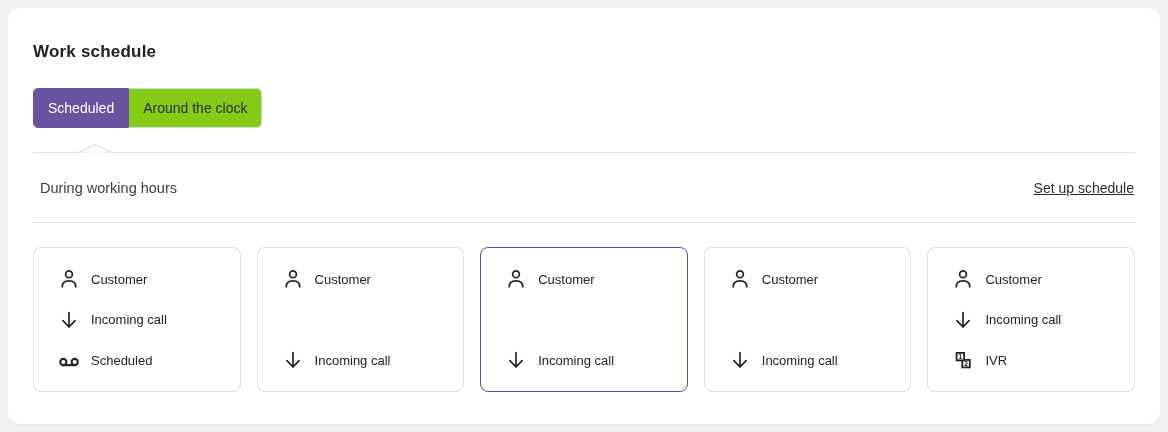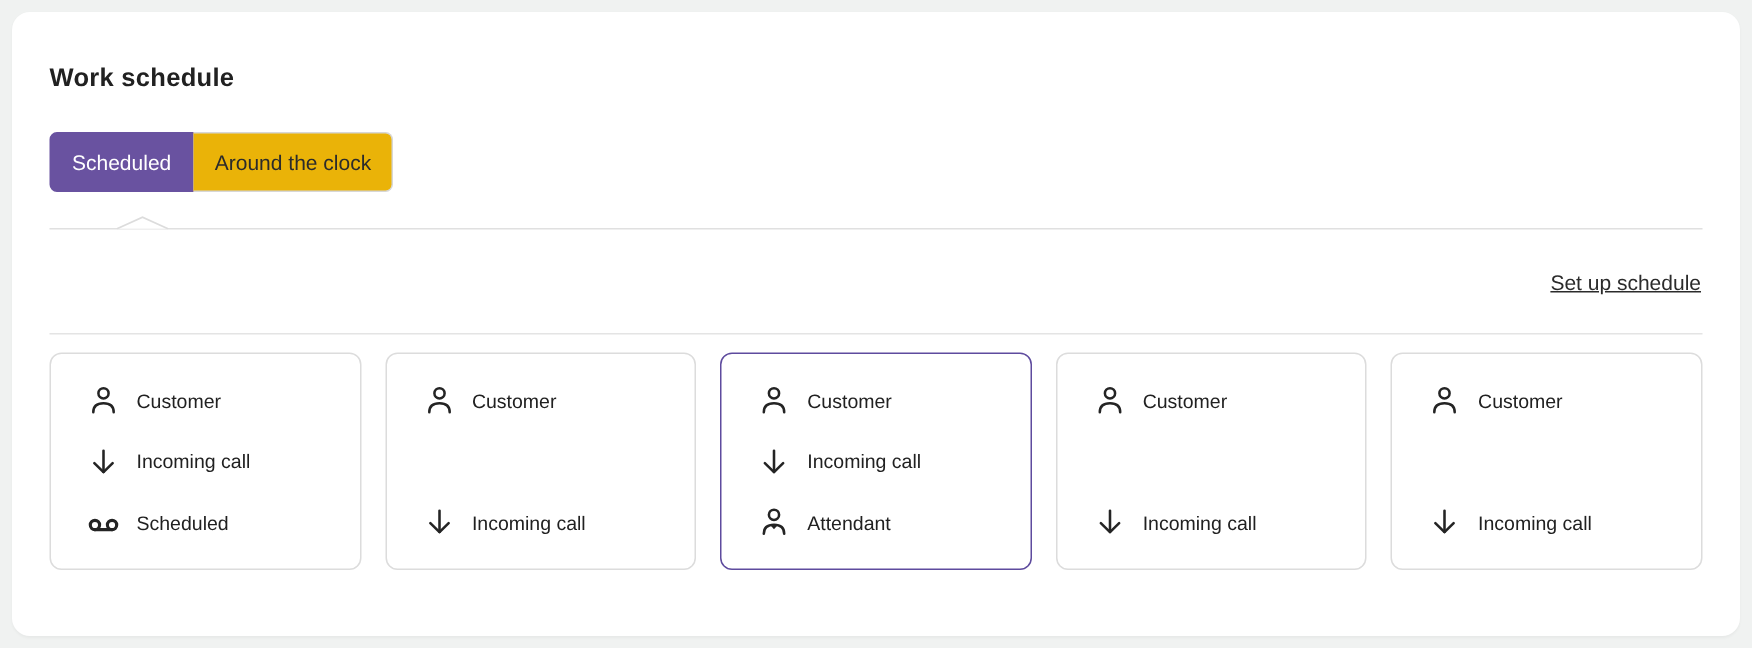--- a/index.html
+++ b/index.html
@@ -28,21 +28,21 @@
   }
   .page-title{
     font-size:17px;font-weight:700;color:#212121;line-height:22px;
     letter-spacing:.2px;
   }
   
   .toggle{display:inline-flex;margin-top:25px;border-radius:13px}
   .toggle-btn{
     height:40px;display:flex;align-items:center;
     font-size:14px;cursor:pointer;user-select:none;
-    border:1px solid #d7d7d7;background:#eab308;color:#2b2b2b;
+    border:1px solid #d7d7d7;background:#84cc16;color:#2b2b2b;
     padding:0 14px;
   }
   .toggle-btn.active{
     background:var(--button-purple);
     border-color:var(--button-purple);
     color:#fff;
     border-radius:5px 0 0 5px;
   }
   .toggle-btn:not(.active){border-left:none;border-radius:0 5px 5px 0}
   
@@ -58,21 +58,21 @@
   .tab.second{margin-left:33px}
   .tab.active{color:var(--accent)}
   .tab.active::after{
     content:"";position:absolute;left:0;right:0;bottom:0;height:3px;
     background:var(--accent-dark);border-radius:1px;
   }
   .setup-link{
     margin-left:auto;font-size:14px;color:#2b2b2b;cursor:pointer;padding:0 1px;text-decoration:underline;
   }
   
-  .cards{display:flex;gap:16px;margin-top:12px}
+  .cards{display:flex;gap:16px;margin-top:24px}
   .card{
     flex:1;height:145px;background:#fff;
     border:1px solid var(--card-border);border-radius:8px;
     padding:19px 10px 19px 23px;
     display:flex;flex-direction:column;justify-content:space-between;
     cursor:pointer;
   }
   .card.selected{border-color:var(--accent)}
   .card-row{display:flex;align-items:center}
   .icon{width:24px;height:24px;flex:0 0 24px;color:#242424;display:flex;align-items:center;justify-content:center}
@@ -134,20 +134,21 @@
     <div class="toggle-btn">Around the clock</div>
   </div>
 
   <div class="divider">
     <svg class="caret" width="36" height="9" viewBox="0 0 36 9">
       <polyline points="1,8.5 18,0.8 35,8.5" fill="#ffffff" stroke="#dcdcdc" stroke-width="1.2"></polyline>
     </svg>
   </div>
 
   <div class="tabs">
+    <div class="tab first">During working hours</div>
     <div class="setup-link">Set up schedule</div>
   </div>
 
   <div class="cards">
 
     <div class="card">
       <div class="card-row">
         <span class="icon">
             <svg viewBox="0 0 24 24">
               <use href="#g-person"></use>
@@ -202,62 +203,62 @@
         <span class="row-label">Customer</span>
       </div>
       <div class="card-row">
         <span class="icon">
             <svg viewBox="0 0 24 24">
               <use href="#g-arrow-down"></use>
             </svg>
           </span>
         <span class="row-label">Incoming call</span>
       </div>
-      <div class="card-row">
-        <span class="icon">
-            <svg viewBox="0 0 24 24">
-              <use href="#g-attendant"></use>
-            </svg>
-          </span>
-        <span class="row-label">Attendant</span>
-      </div>
-    </div>
-
-    <div class="card">
-      <div class="card-row">
-        <span class="icon">
-            <svg viewBox="0 0 24 24">
-              <use href="#g-person"></use>
-            </svg>
-          </span>
-        <span class="row-label">Customer</span>
-      </div>
-      <div class="card-row">
-        <span class="icon">
-            <svg viewBox="0 0 24 24">
-              <use href="#g-arrow-down"></use>
-            </svg>
-          </span>
-        <span class="row-label">Incoming call</span>
-      </div>
-    </div>
-
-    <div class="card">
-      <div class="card-row">
-        <span class="icon">
-            <svg viewBox="0 0 24 24">
-              <use href="#g-person"></use>
-            </svg>
-          </span>
-        <span class="row-label">Customer</span>
-      </div>
-      <div class="card-row">
-        <span class="icon">
-            <svg viewBox="0 0 24 24">
-              <use href="#g-arrow-down"></use>
-            </svg>
-          </span>
-        <span class="row-label">Incoming call</span>
+    </div>
+
+    <div class="card">
+      <div class="card-row">
+        <span class="icon">
+            <svg viewBox="0 0 24 24">
+              <use href="#g-person"></use>
+            </svg>
+          </span>
+        <span class="row-label">Customer</span>
+      </div>
+      <div class="card-row">
+        <span class="icon">
+            <svg viewBox="0 0 24 24">
+              <use href="#g-arrow-down"></use>
+            </svg>
+          </span>
+        <span class="row-label">Incoming call</span>
+      </div>
+    </div>
+
+    <div class="card">
+      <div class="card-row">
+        <span class="icon">
+            <svg viewBox="0 0 24 24">
+              <use href="#g-person"></use>
+            </svg>
+          </span>
+        <span class="row-label">Customer</span>
+      </div>
+      <div class="card-row">
+        <span class="icon">
+            <svg viewBox="0 0 24 24">
+              <use href="#g-arrow-down"></use>
+            </svg>
+          </span>
+        <span class="row-label">Incoming call</span>
+      </div>
+      <div class="card-row">
+        <span class="icon">
+            <svg viewBox="0 0 24 24">
+              <use href="#g-ivr"></use>
+            </svg>
+          </span>
+        <span class="row-label">IVR</span>
       </div>
     </div>
 
   </div>
 </div>
 
 </body></html>

